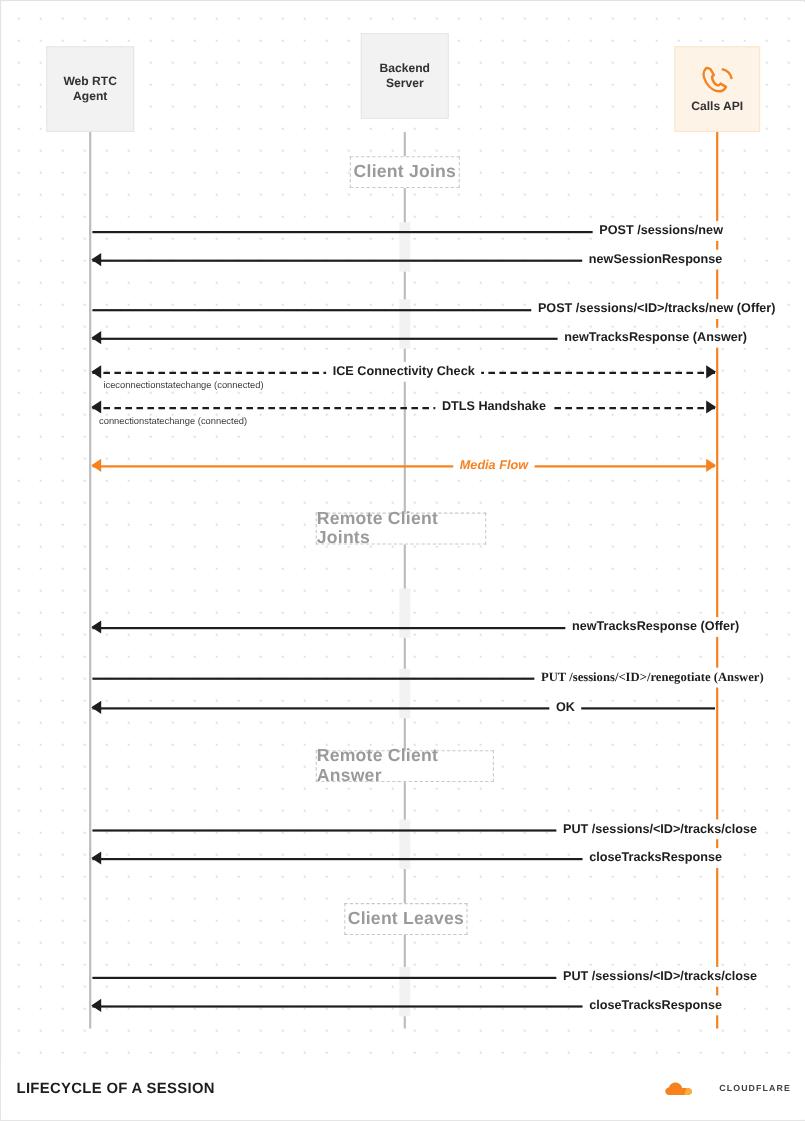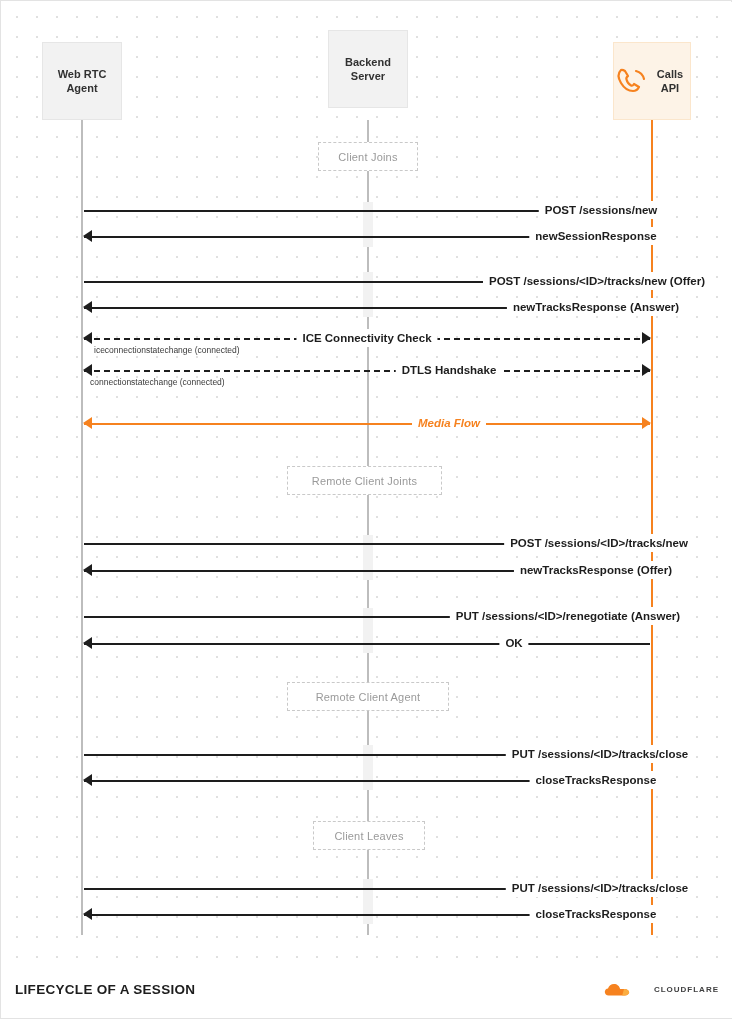--- a/index.html
+++ b/index.html
@@ -48,20 +48,21 @@
     align-items: center;
     justify-content: center;
   }
   .actor.plain {
     background: #f2f2f2;
     border: 1px solid #e6e6e6;
   }
   .actor.brand {
     background: #fdf3e7;
     border: 1px solid #fbe6cc;
+    flex-direction: column;
     gap: 2px;
   }
   .actor.brand .lbl { color: #313131; }
   
   .lifeline {
     position: absolute;
     width: 2px;
   }
   .lifeline.grey { background: #bdbdbd; }
   .lifeline.orange { background: #f6821f; }
@@ -70,22 +71,22 @@
     width: 10px;
     background: #f2f2f2;
   }
   
   .section {
     position: absolute;
     box-sizing: border-box;
     border: 1px dashed #c9c9c9;
     background: #ffffff;
     color: #9a9a9a;
-    font-size: 11px;
-    font-weight: normal;
+    font-size: 16px;
+    font-weight: bold;
     letter-spacing: .2px;
     display: flex;
     align-items: center;
     justify-content: center;
   }
   
   .msg {
     position: absolute;
     height: 18px;
   }
@@ -261,46 +262,41 @@
       <div class="line"></div>
       <div class="head left"></div>
       <div class="head right"></div>
       <div class="label" style="left:365px;font-style:italic;">Media Flow</div>
     </div>
 
     <div class="section" style="left:285px; top:464px; width:155px; height:29px;">
       <span>Remote Client Joints</span>
     </div>
 
-    <div class="msg" style="left:82px; top:533px; width:566px;">
-      <div class="line"></div>
-      <div class="head right"></div>
-      <div class="label" style="left:515px;">POST /sessions/&lt;ID&gt;/tracks/new</div>
-    </div>
 
     <div class="msg" style="left:82px; top:560px; width:566px;">
       <div class="line"></div>
       <div class="head left"></div>
       <div class="label" style="left:512px;">newTracksResponse (Offer)</div>
     </div>
 
     <div class="msg" style="left:82px; top:606px; width:566px;">
       <div class="line"></div>
       <div class="head right"></div>
-      <div class="label" style="left:484px;">PUT /sessions/&lt;ID&gt;/renegotiate (Answer)</div>
+      <div class="label" style="left:509px;font-family:Liberation Serif, serif;">PUT /sessions/&lt;ID&gt;/renegotiate (Answer)</div>
     </div>
 
     <div class="msg" style="left:82px; top:633px; width:566px;">
       <div class="line"></div>
       <div class="head left"></div>
       <div class="label" style="left:430px;">OK</div>
     </div>
 
     <div class="section" style="left:285px; top:680px; width:162px; height:29px;">
-      <span>Remote Client Agent</span>
+      <span>Remote Client Answer</span>
     </div>
 
     <div class="msg" style="left:82px; top:744px; width:566px;">
       <div class="line"></div>
       <div class="head right"></div>
       <div class="label" style="left:516px;">PUT /sessions/&lt;ID&gt;/tracks/close</div>
     </div>
 
     <div class="msg" style="left:82px; top:770px; width:566px;">
       <div class="line"></div>

